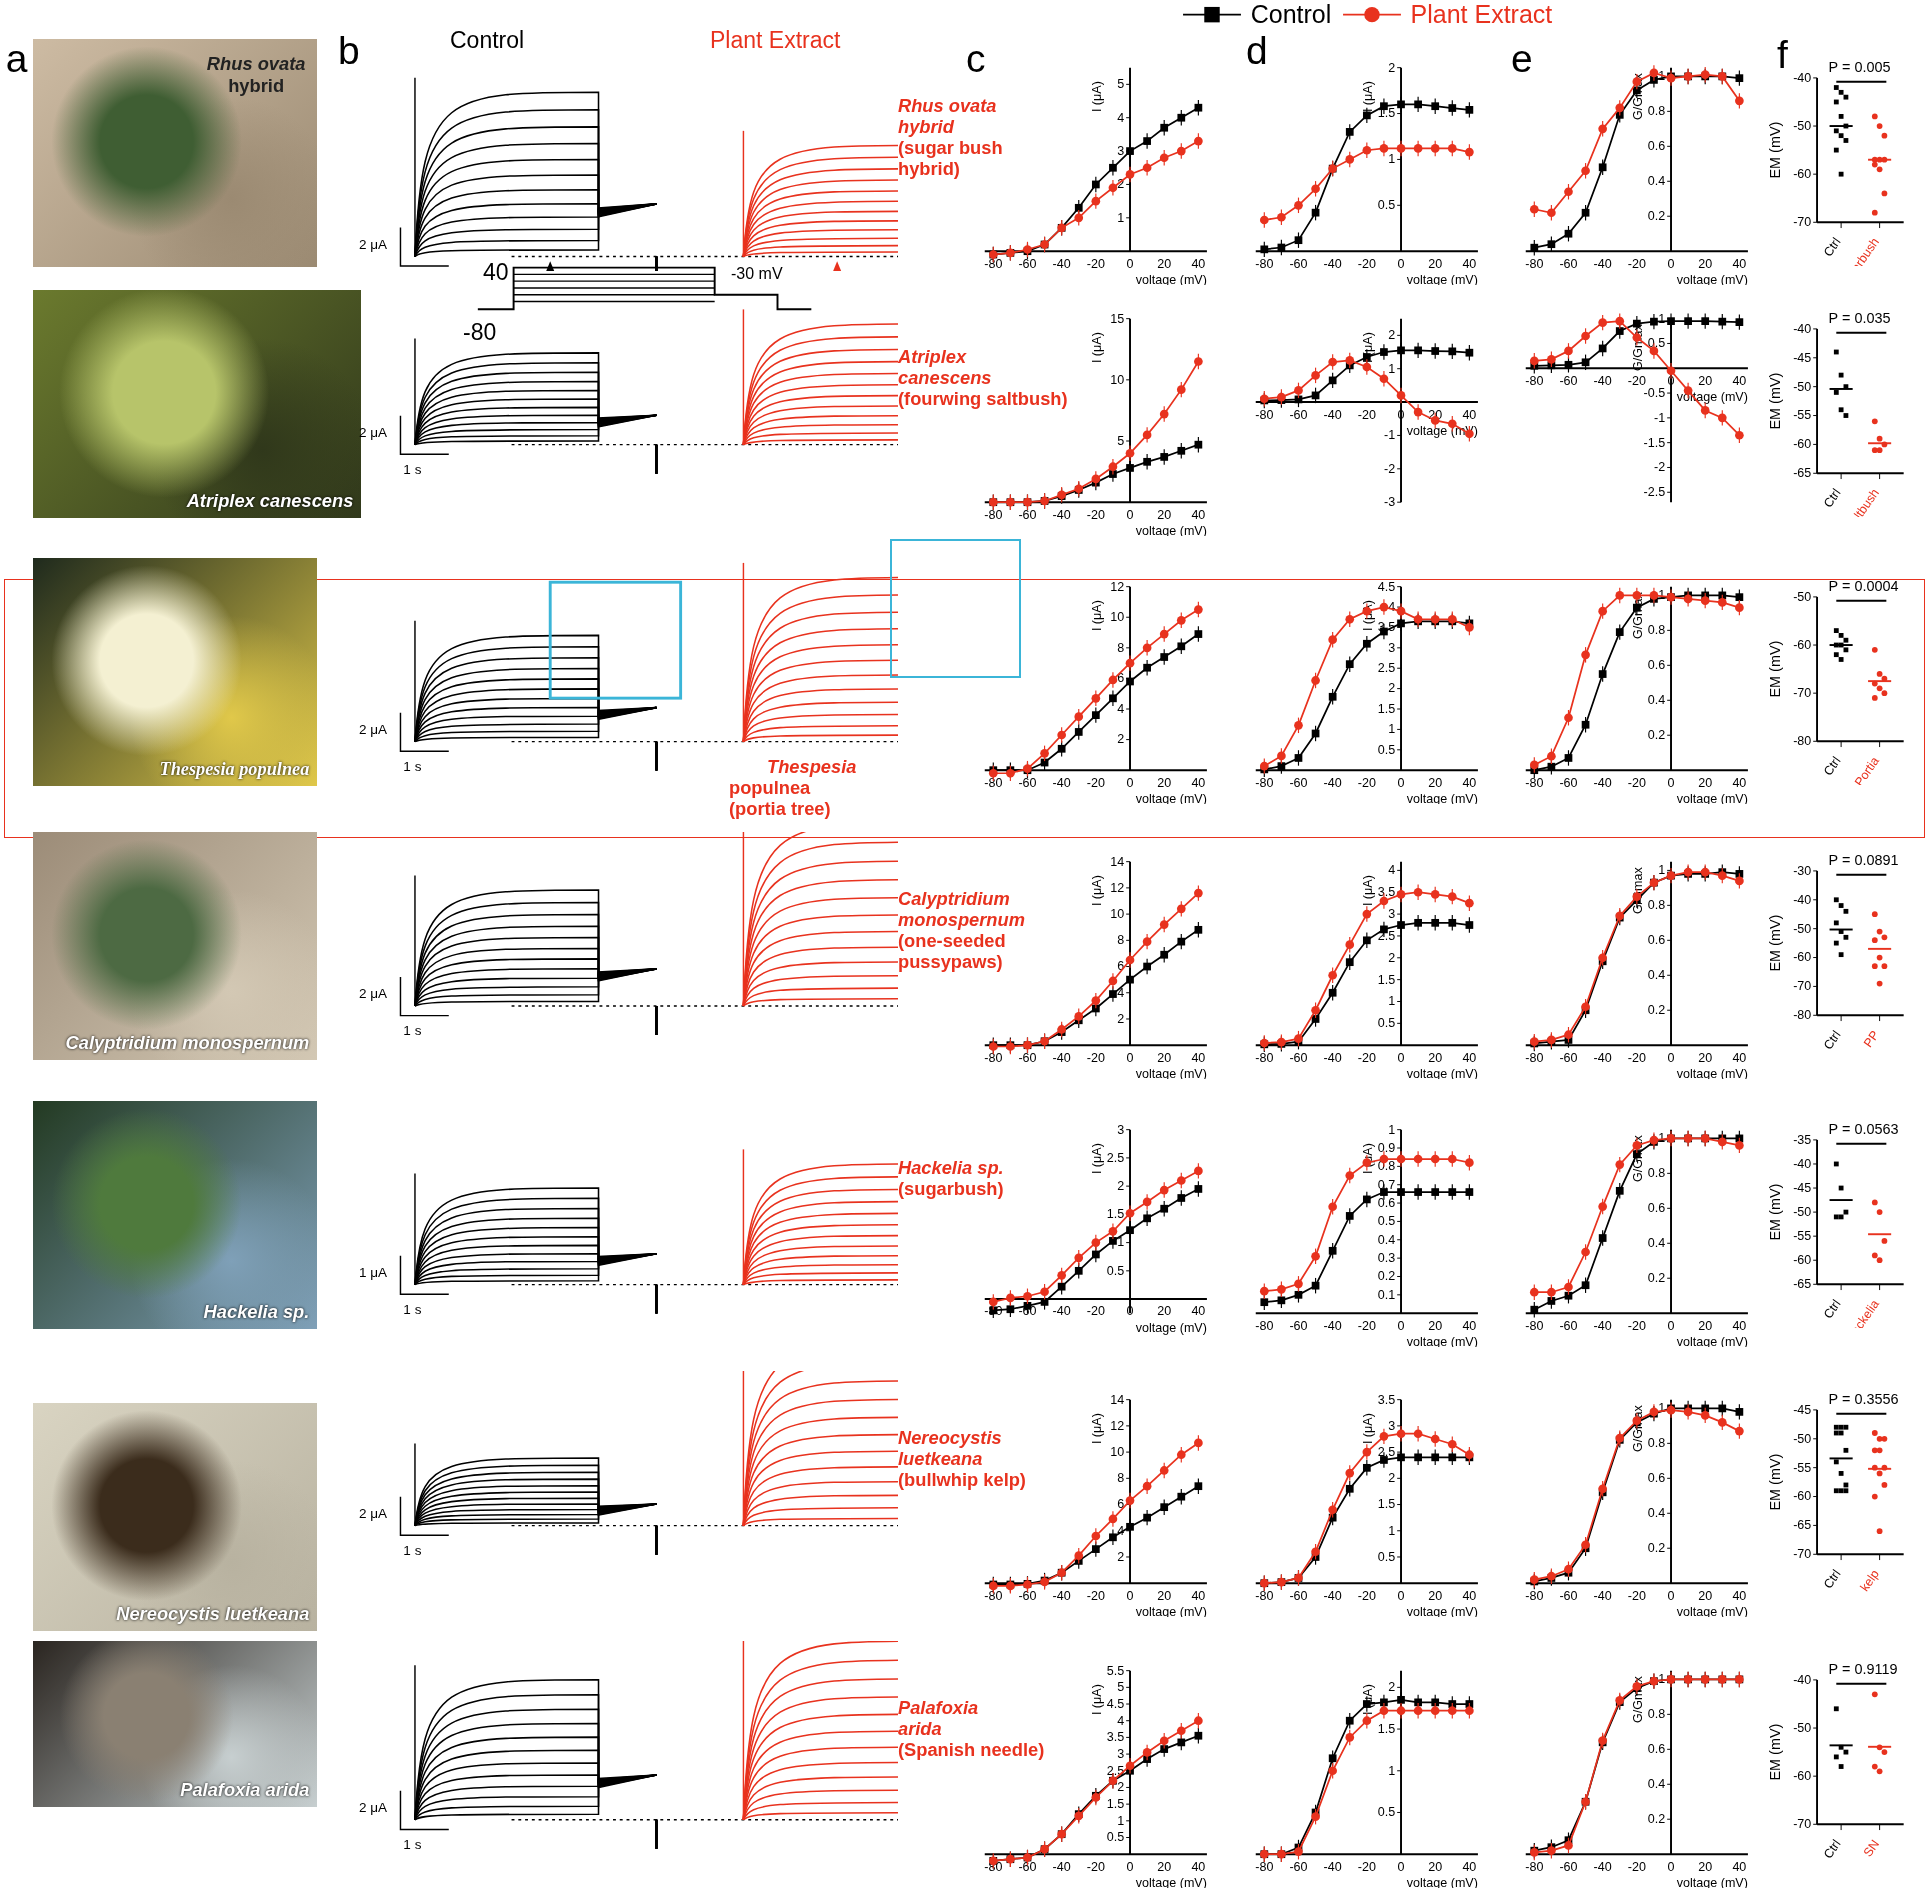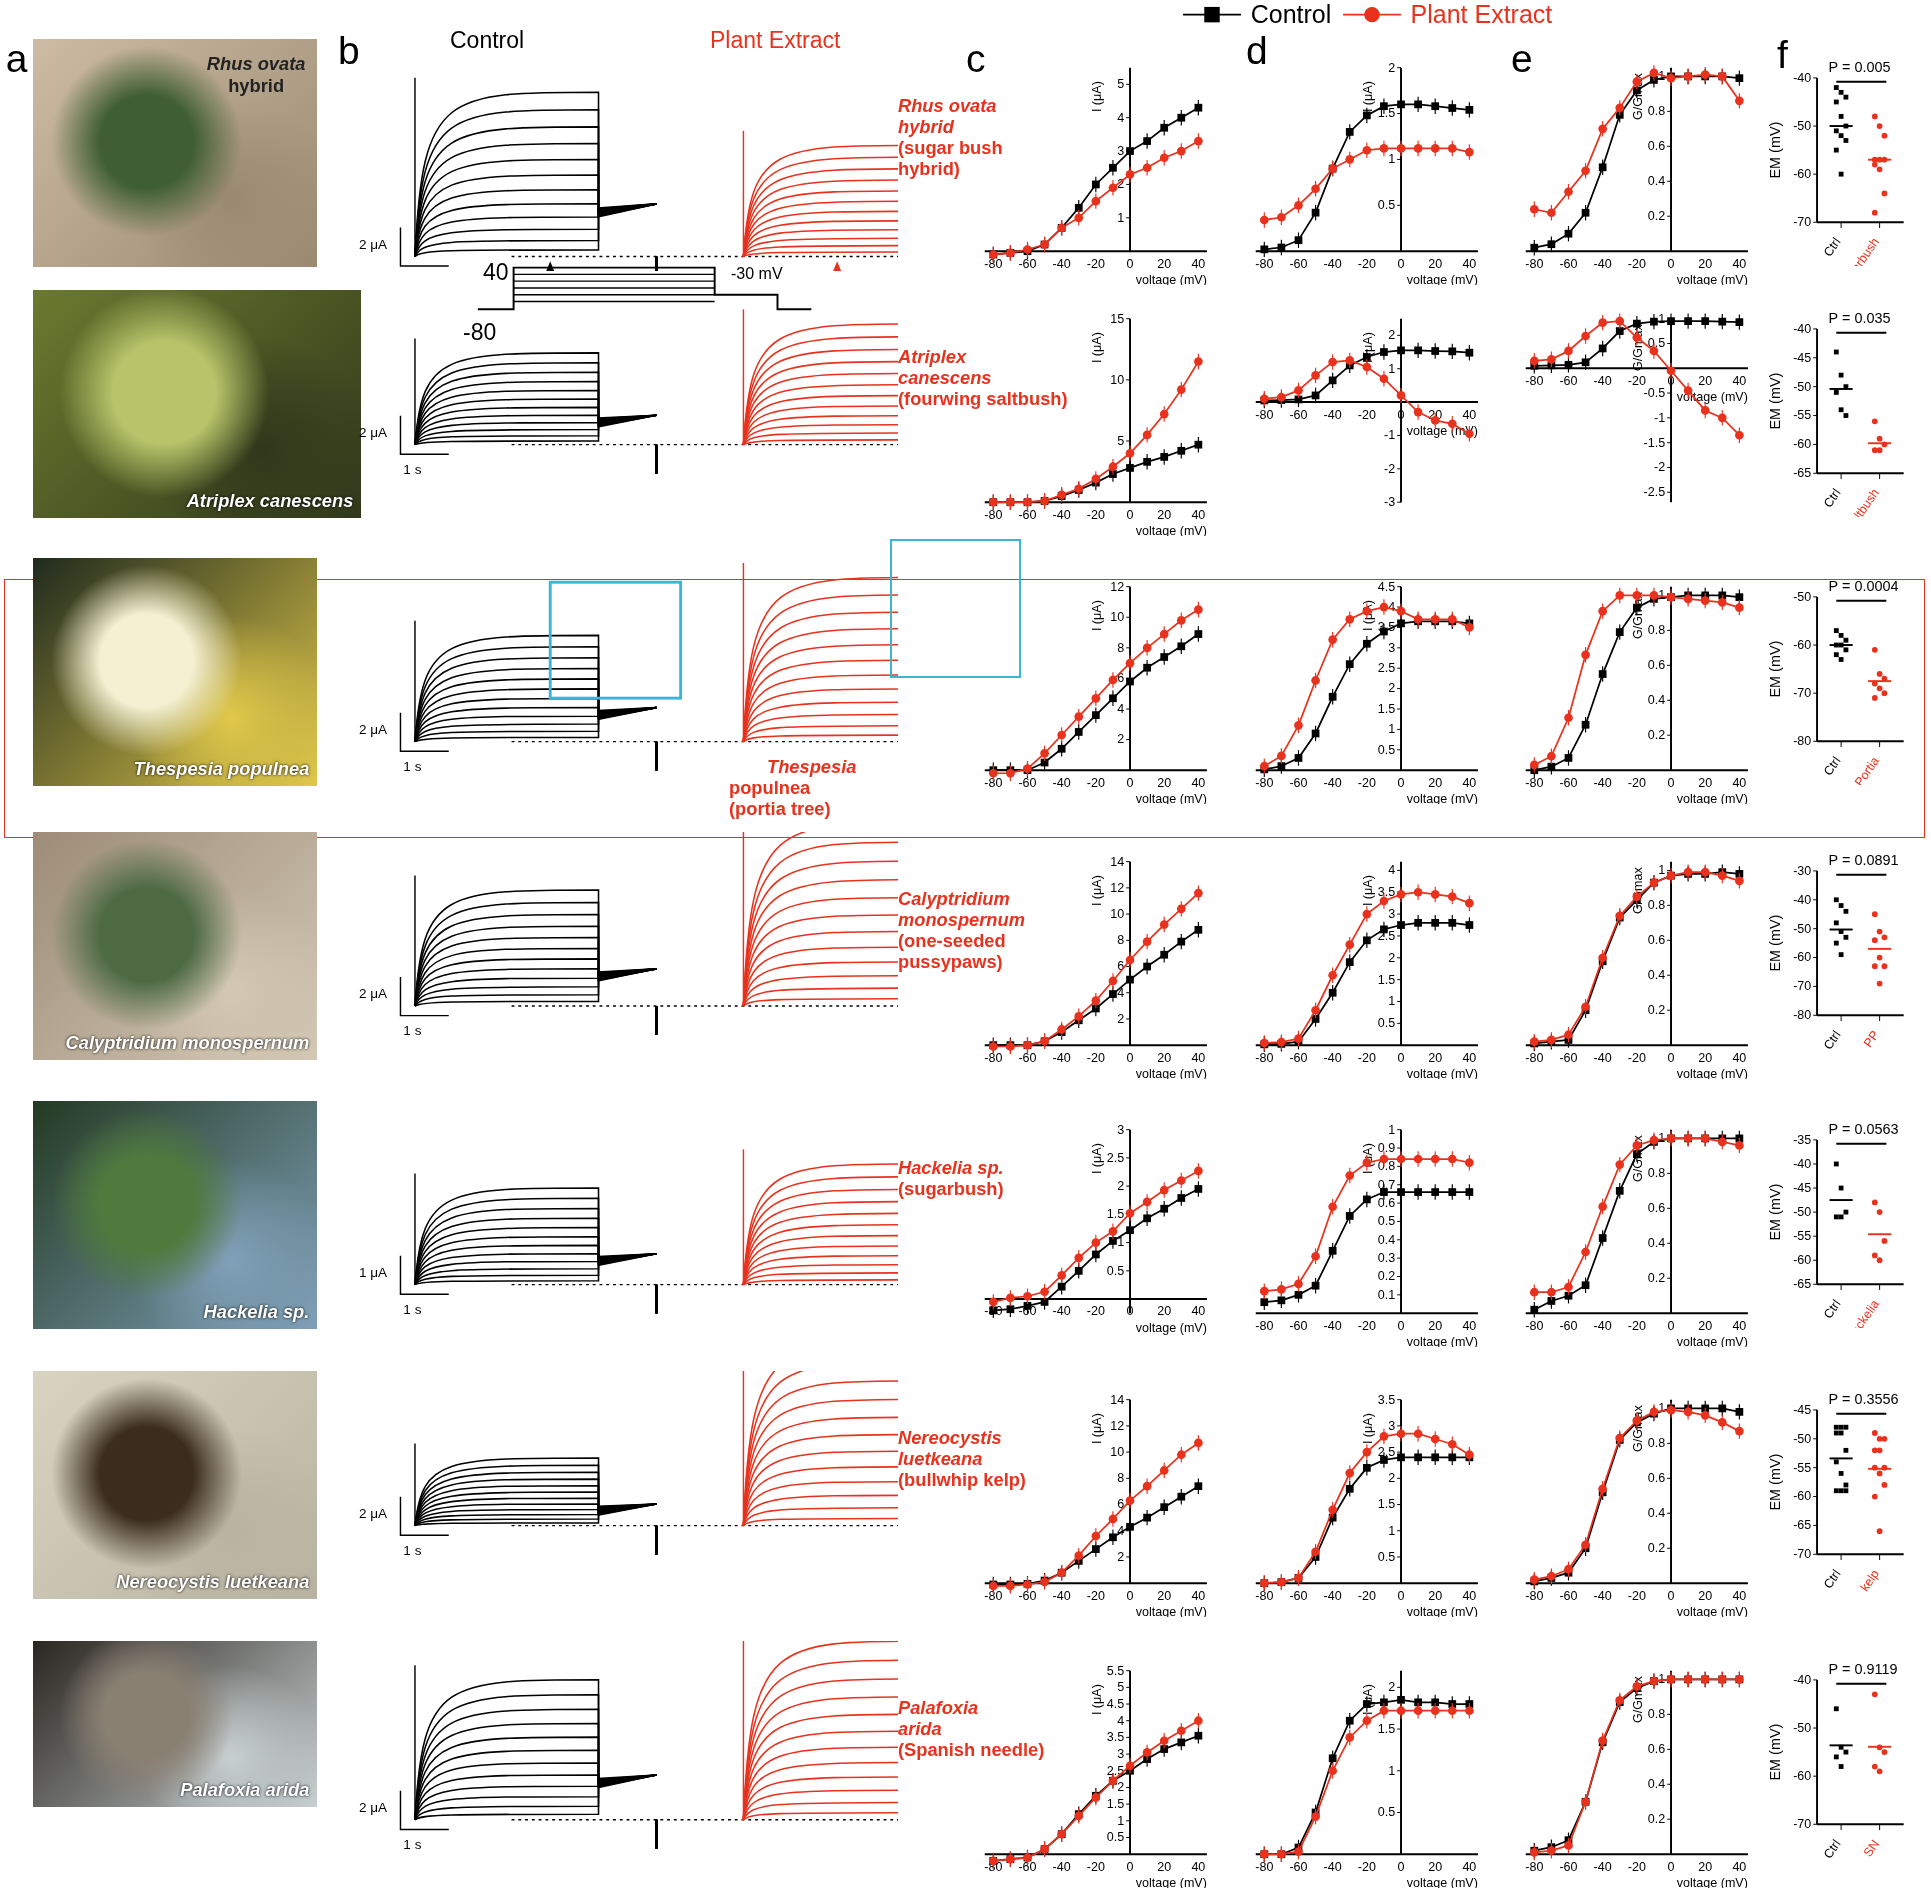--- a/index.html
+++ b/index.html
@@ -150,21 +150,21 @@
         <path d="M400,160 C408,74.00174175227485 430,74.00174175227485 590,74.00174175227485 L590,130 L650,120 M650,160 L650,190"></path>
         <path d="M400,160 C408,61.377866562596466 430,61.377866562596466 590,61.377866562596466 L590,130.83333333333334 L650,120 M650,160 L650,190"></path>
         <path d="M400,160 C408,48.36898235516762 430,48.36898235516762 590,48.36898235516762 L590,131.66666666666666 L650,120 M650,160 L650,190"></path>
         <path d="M400,160 C408,35 430,35 590,35 L590,132.5 L650,120 M650,160 L650,190"></path>
       </g>
       <line x1="400" y1="160" x2="400" y2="20" stroke="#e8321e" stroke-width="1.5"></line>
       <polyline points="45,130 45,170 95,170" fill="none" stroke="#000" stroke-width="1.5"></polyline>
       <text x="2" y="152" font-size="14">2 μA</text>
       <text x="48" y="190" font-size="14">1 s</text>
     </svg>
-    <div class="photo" style="top: 558px; height: 228px; background: radial-gradient(circle at 40% 45%, rgb(244, 240, 210) 0%, rgb(244, 240, 210) 22%, transparent 45%), radial-gradient(circle at 70% 70%, rgb(224, 200, 74) 0%, transparent 40%), linear-gradient(135deg, rgb(31, 42, 29), rgb(224, 200, 74));">
+    <div class="photo" style="top: 558px; height: 228px; background: radial-gradient(circle at 40% 45%, rgb(244, 240, 210) 0%, rgb(244, 240, 210) 22%, transparent 45%), radial-gradient(circle at 70% 70%, rgb(224, 200, 74) 0%, transparent 40%), linear-gradient(135deg, rgb(31, 42, 29), rgb(224, 200, 74)); font-family: Liberation Serif, serif;">
       <div class="caption">Thespesia populnea</div>
     </div>
     <div class="species" style="top: 756px; left: 729px;">
       <div style="font-style: italic; margin-left: 38px;">Thespesia</div>
       <div style="">populnea</div>
       <div>(portia tree)</div>
     </div>
     <svg width="541" height="232" style="position:absolute;left:357px;top:558px;" viewBox="0 0 560 240">
       <line x1="160" y1="190" x2="560" y2="190" stroke="#000" stroke-width="1.5" stroke-dasharray="3,4"></line>
       <g stroke="#000000" fill="none" stroke-width="1.6">
@@ -285,21 +285,21 @@
         <path d="M400,190 C408,104.00174175227485 430,104.00174175227485 590,104.00174175227485 L590,160 L650,150 M650,190 L650,220"></path>
         <path d="M400,190 C408,91.37786656259647 430,91.37786656259647 590,91.37786656259647 L590,160.83333333333334 L650,150 M650,190 L650,220"></path>
         <path d="M400,190 C408,78.36898235516762 430,78.36898235516762 590,78.36898235516762 L590,161.66666666666666 L650,150 M650,190 L650,220"></path>
         <path d="M400,190 C408,65 430,65 590,65 L590,162.5 L650,150 M650,190 L650,220"></path>
       </g>
       <line x1="400" y1="190" x2="400" y2="50" stroke="#e8321e" stroke-width="1.5"></line>
       <polyline points="45,160 45,200 95,200" fill="none" stroke="#000" stroke-width="1.5"></polyline>
       <text x="2" y="182" font-size="14">1 μA</text>
       <text x="48" y="220" font-size="14">1 s</text>
     </svg>
-    <div class="photo" style="top: 1371px; height: 228px; background: radial-gradient(circle at 40% 45%, rgb(59, 44, 28) 0%, rgb(59, 44, 28) 22%, transparent 45%), radial-gradient(circle at 70% 70%, rgb(184, 178, 160) 0%, transparent 40%), linear-gradient(135deg, rgb(217, 212, 194), rgb(184, 178, 160));">
+    <div class="photo" style="top: 1403px; height: 228px; background: radial-gradient(circle at 40% 45%, rgb(59, 44, 28) 0%, rgb(59, 44, 28) 22%, transparent 45%), radial-gradient(circle at 70% 70%, rgb(184, 178, 160) 0%, transparent 40%), linear-gradient(135deg, rgb(217, 212, 194), rgb(184, 178, 160));">
       <div class="caption">Nereocystis luetkeana</div>
     </div>
     <div class="species" style="top: 1427px;">
       <div style="font-style: italic;">Nereocystis</div>
       <div style="font-style: italic;">luetkeana</div>
       <div>(bullwhip kelp)</div>
     </div>
     <svg width="541" height="232" style="position:absolute;left:357px;top:1371px;" viewBox="0 0 560 240">
       <line x1="160" y1="160" x2="560" y2="160" stroke="#000" stroke-width="1.5" stroke-dasharray="3,4"></line>
       <g stroke="#000000" fill="none" stroke-width="1.6">

